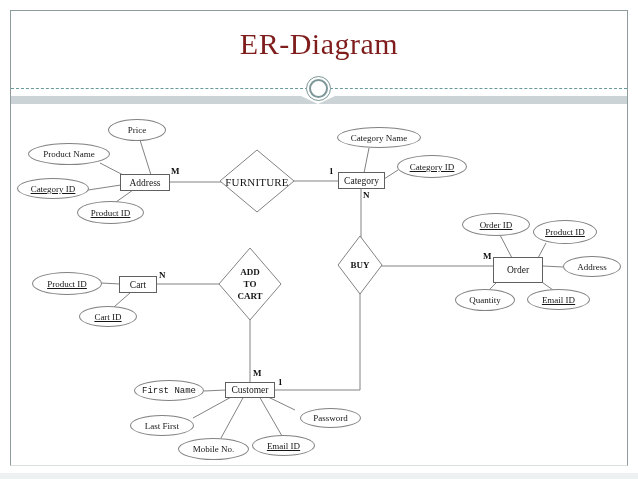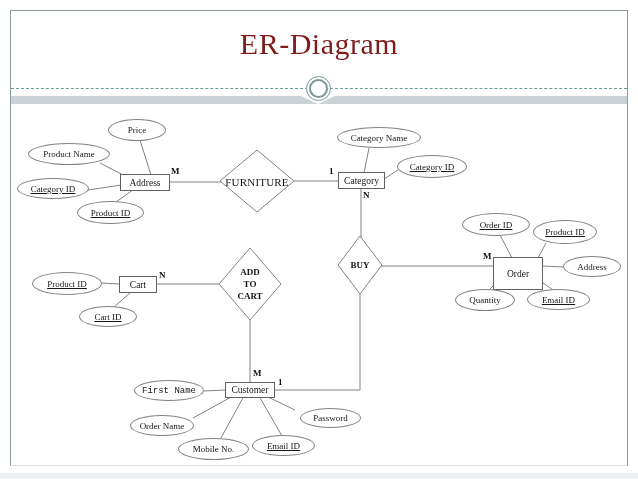--- a/index.html
+++ b/index.html
@@ -115,38 +115,38 @@
   <div class="rel bold" style="left:338px;top:260px;width:44px;">BUY</div>
   <div class="rel bold" style="left:219px;top:266px;width:62px;">
     <div class="ln">ADD</div>
     <div class="ln">TO</div>
     <div class="ln">CART</div>
   </div>
 
   <div class="entity" style="left:120px;top:174px;width:50px;height:17px;">Address</div>
   <div class="entity" style="left:338px;top:172px;width:47px;height:17px;">Category</div>
   <div class="entity" style="left:119px;top:276px;width:38px;height:17px;">Cart</div>
-  <div class="entity" style="left:493px;top:257px;width:50px;height:33px;">Order</div>
+  <div class="entity" style="left:493px;top:257px;width:50px;height:26px;">Order</div>
   <div class="entity" style="left:225px;top:382px;width:50px;height:16px;">Customer</div>
 
   <div class="attr" style="left:108px;top:119px;width:58px;height:22px;">Price</div>
   <div class="attr" style="left:28px;top:143px;width:82px;height:22px;">Product Name</div>
   <div class="attr u" style="left:17px;top:178px;width:72px;height:21px;">Category ID</div>
   <div class="attr u" style="left:77px;top:201px;width:67px;height:23px;">Product ID</div>
   <div class="attr" style="left:337px;top:127px;width:84px;height:21px;">Category Name</div>
   <div class="attr u" style="left:397px;top:155px;width:70px;height:23px;">Category ID</div>
   <div class="attr u" style="left:32px;top:272px;width:70px;height:23px;">Product ID</div>
   <div class="attr u" style="left:79px;top:306px;width:58px;height:21px;">Cart ID</div>
   <div class="attr u" style="left:462px;top:213px;width:68px;height:23px;">Order ID</div>
   <div class="attr u" style="left:533px;top:220px;width:64px;height:24px;">Product ID</div>
   <div class="attr" style="left:563px;top:256px;width:58px;height:21px;">Address</div>
   <div class="attr" style="left:455px;top:289px;width:60px;height:22px;">Quantity</div>
   <div class="attr u" style="left:527px;top:289px;width:63px;height:21px;">Email ID</div>
   <div class="attr" style="left:134px;top:380px;width:70px;height:21px;font-family:Liberation Mono, monospace;">First Name</div>
-  <div class="attr" style="left:130px;top:415px;width:64px;height:21px;">Order Name</div>
+  <div class="attr" style="left:130px;top:415px;width:64px;height:21px;">Last First</div>
   <div class="attr" style="left:178px;top:438px;width:71px;height:22px;">Mobile No.</div>
   <div class="attr u" style="left:252px;top:435px;width:63px;height:21px;">Email ID</div>
   <div class="attr" style="left:300px;top:408px;width:61px;height:20px;">Password</div>
 
   <div class="card" style="left:171px;top:166px;">M</div>
   <div class="card" style="left:329px;top:166px;">1</div>
   <div class="card" style="left:363px;top:190px;">N</div>
   <div class="card" style="left:159px;top:270px;">N</div>
   <div class="card" style="left:253px;top:368px;">M</div>
   <div class="card" style="left:278px;top:377px;">1</div>

